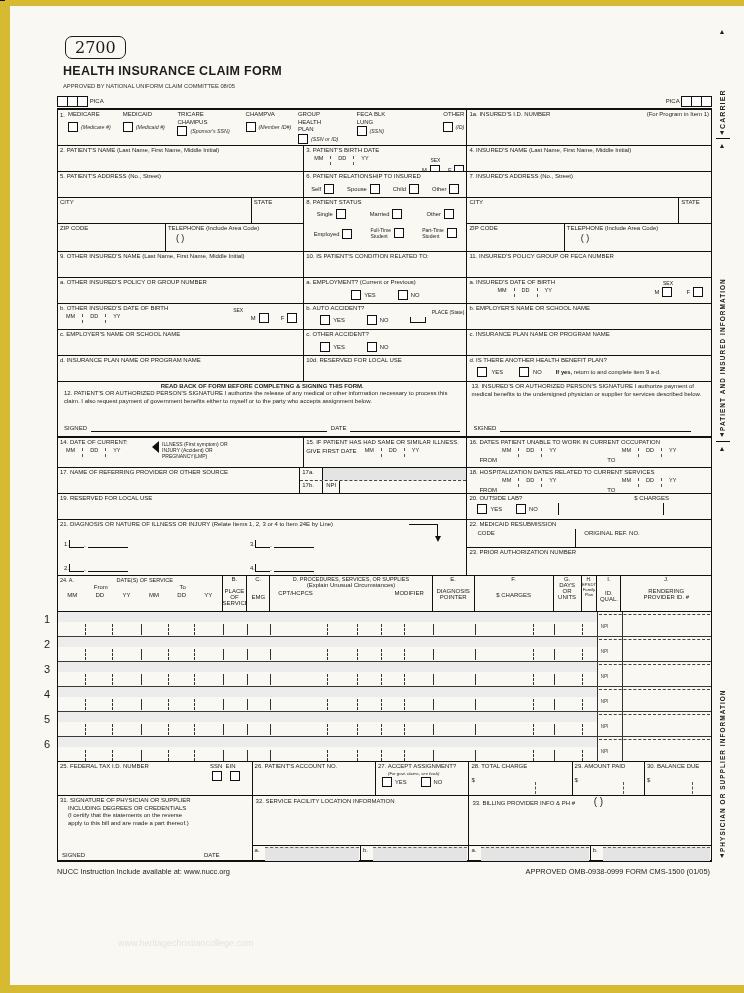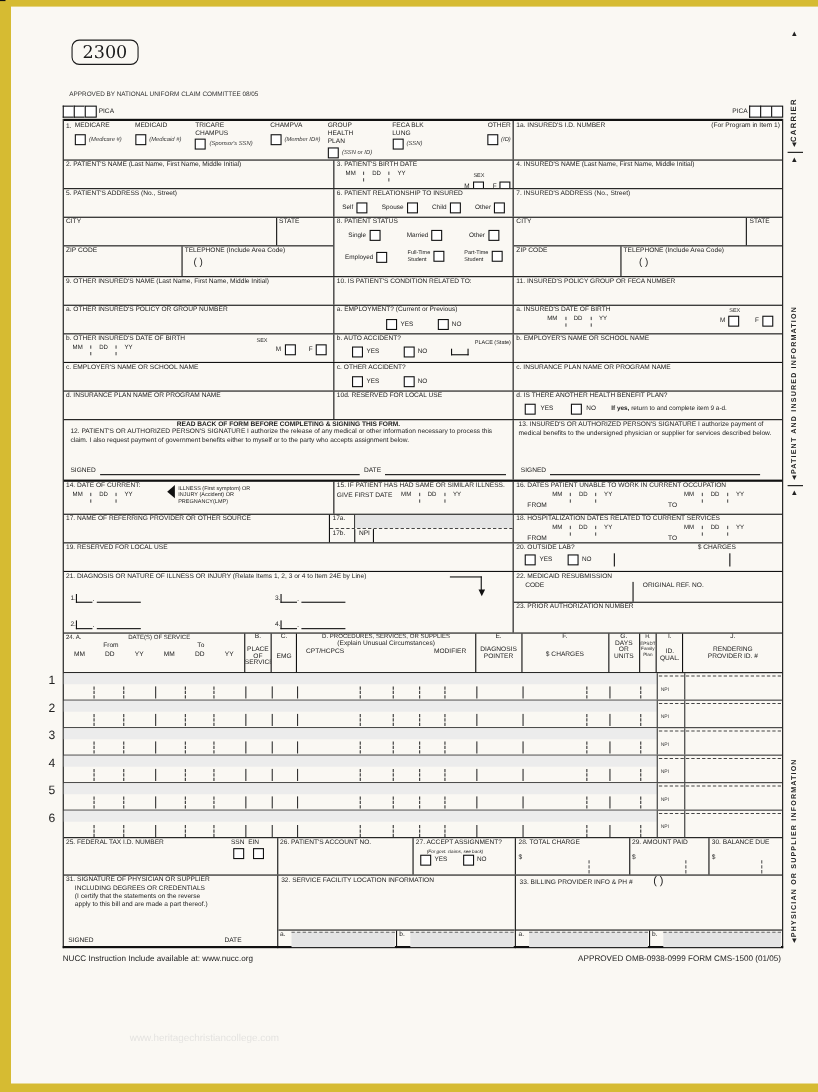--- a/index.html
+++ b/index.html
@@ -75,21 +75,22 @@
 </style>
 </head>
 <body>
 
 <div class="canvas">
   <div class="fr l"></div>
   <div class="fr t"></div>
   <div class="fr r"></div>
   <div class="fr b"></div>
 
-  <div class="h1500">2300</div>
+  <div class="h1500">2700</div>
+  <div class="title">HEALTH INSURANCE CLAIM FORM</div>
   <div class="approved">APPROVED BY NATIONAL UNIFORM CLAIM COMMITTEE 08/05</div>
 
   <div class="pica">
     <span class="pl"><i class="pb"></i><i class="pb"></i><i class="pb"></i>
       <span>PICA</span></span>
     <span class="pr"><span>PICA</span>
       <i class="pb"></i><i class="pb"></i><i class="pb"></i></span>
   </div>
 
   <div class="form">

